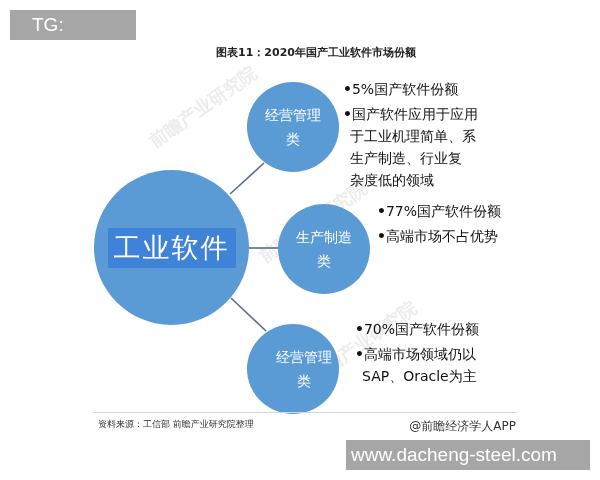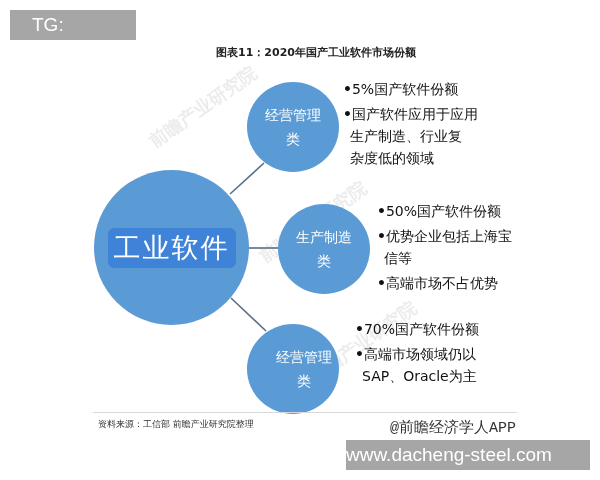--- a/index.html
+++ b/index.html
@@ -9,39 +9,39 @@
                 background: #a6a6a6; color: #ffffff; font-family: "Liberation Sans", sans-serif;
                 font-size: 19px; line-height: 30px; padding-left: 22px; box-sizing: border-box; }
     .fig-title { position: absolute; left: 16px; width: 600px; top: 45px; text-align: center;
                  font-size: 11px; font-weight: bold; color: #222; letter-spacing: 0; }
     .diagram { position: absolute; left: 0; top: 0; width: 600px; height: 480px; }
     .node { position: absolute; border-radius: 50%; background: #5b9bd5;
             display: flex; align-items: center; justify-content: center; text-align: center;
             color: #ffffff; }
     .node-main { left: 94px; top: 170px; width: 155px; height: 155px; }
     .main-label { background: #3f83d9; color: #ffffff; font-size: 27px; padding: 4px 6px;
-                  letter-spacing: 2px; line-height: 32px; border-radius: 6px; }
+                  letter-spacing: 2px; line-height: 32px; }
     .node-sub { width: 92px; height: 90px; font-size: 14px; line-height: 24px; }
     .node-sub .lbl { width: 70px; }
     .node-rd { left: 247px; top: 82px; }
     .node-mfg { left: 278px; top: 204px; }
     .node-mgmt { left: 247px; top: 324px; justify-content: flex-end; }
     .bullets { position: absolute; font-size: 14px; line-height: 22px; color: #111; }
     .bullets .item { margin-bottom: 3px; }
     .bullets .item .dot { font-weight: bold; }
     .bullets-rd { left: 343px; top: 78px; width: 175px; }
     .bullets-mfg { left: 377px; top: 200px; width: 170px; }
     .bullets-mgmt { left: 355px; top: 318px; width: 150px; }
     .cont { padding-left: 7px; display: block; }
     .footer-rule { position: absolute; left: 93px; top: 412px; width: 424px; height: 1px; background: #d9d9d9; }
     .source { position: absolute; left: 98px; top: 418px; font-size: 9px; color: #333; }
-    .credit { position: absolute; right: 84px; top: 418px; font-size: 15px; color: #333; font-family: Liberation Mono, monospace; }
+    .credit { position: absolute; right: 84px; top: 418px; font-size: 12px; color: #333; }
     .url-badge { position: absolute; left: 346px; top: 440px; width: 244px; height: 30px;
                  background: #a6a6a6; color: #ffffff; font-family: "Liberation Sans", sans-serif;
-                 font-size: 19px; line-height: 30px; box-sizing: border-box; }
+                 font-size: 19px; line-height: 30px; padding-left: 5px; box-sizing: border-box; }
     .watermark { position: absolute; color: rgba(180,180,180,0.25); font-size: 18px; font-weight: bold;
                  transform: rotate(-35deg); white-space: nowrap; pointer-events: none; }
   </style>
 </head>
 <body>
 
 <div class="tg-badge">TG: MYYJJPP</div>
 
 <div class="fig-title">图表11：2020年国产工业软件市场份额</div>
 
@@ -79,32 +79,29 @@
     <div>类</div>
   </div>
 </div>
 
 <div class="bullets bullets-rd">
   <div class="item">
     <span class="dot">•</span><span>5%国产软件份额</span>
   </div>
   <div class="item">
     <span class="dot">•</span><span>国产软件应用于应用</span>
+    <span class="cont">于工业机理简单、系</span>
     <span class="cont">生产制造、行业复</span>
     <span class="cont">杂度低的领域</span>
   </div>
 </div>
 
 <div class="bullets bullets-mfg">
   <div class="item">
-    <span class="dot">•</span><span>50%国产软件份额</span>
-  </div>
-  <div class="item">
-    <span class="dot">•</span><span>优势企业包括上海宝</span>
-    <span class="cont">信等</span>
+    <span class="dot">•</span><span>77%国产软件份额</span>
   </div>
   <div class="item">
     <span class="dot">•</span><span>高端市场不占优势</span>
   </div>
 </div>
 
 <div class="bullets bullets-mgmt">
   <div class="item">
     <span class="dot">•</span><span>70%国产软件份额</span>
   </div>

